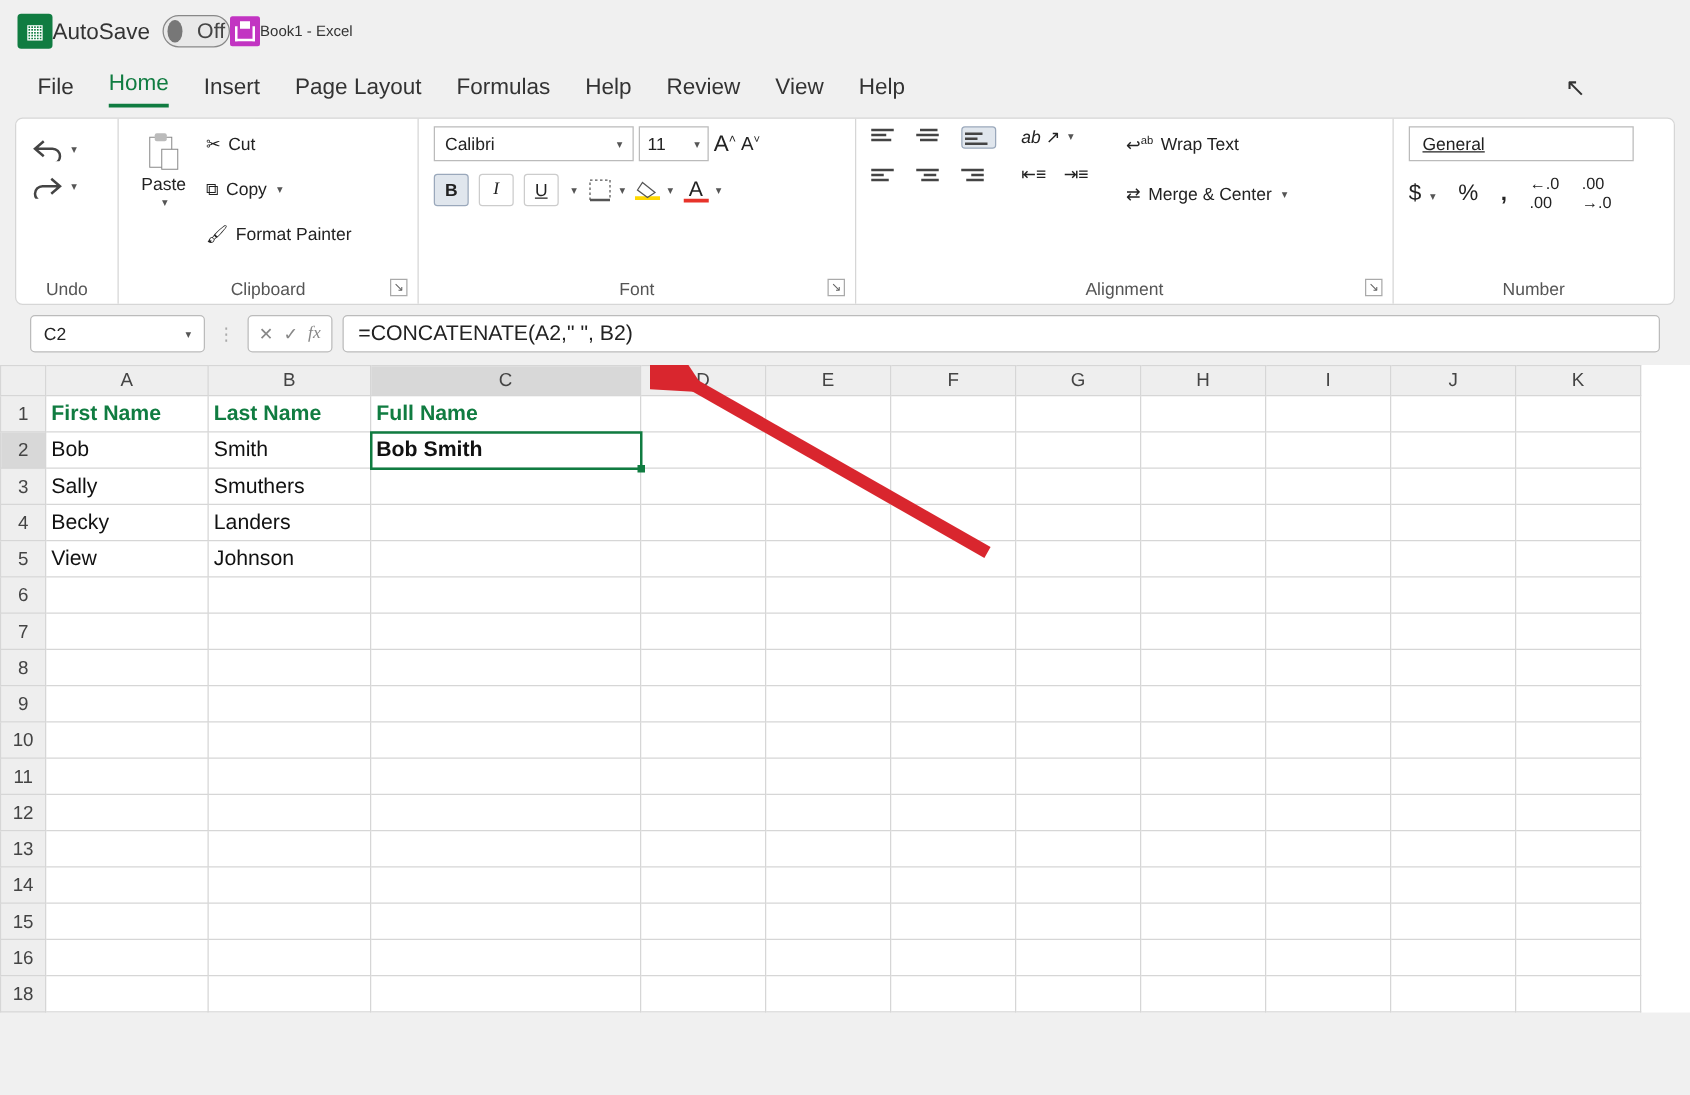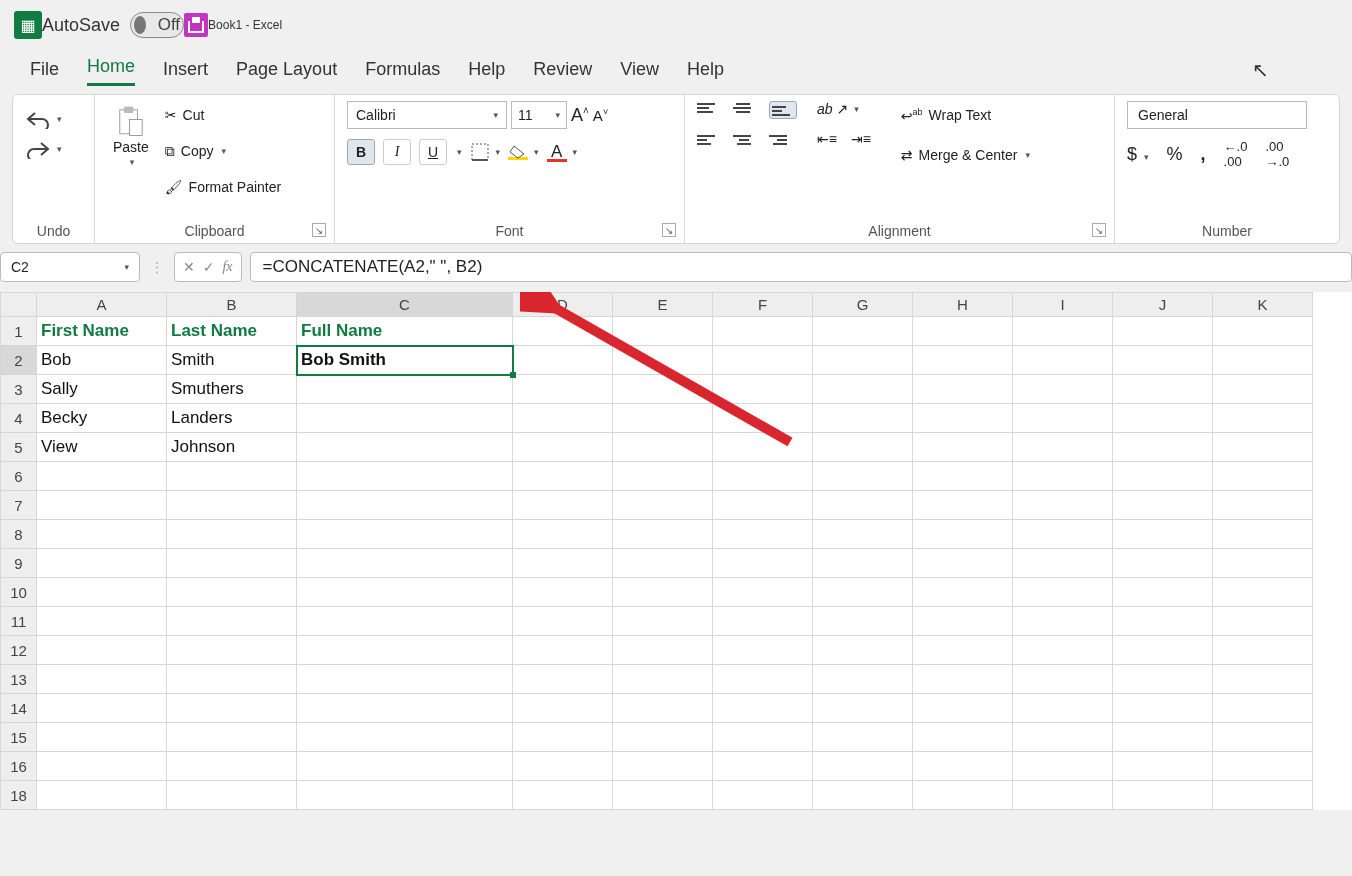--- a/index.html
+++ b/index.html
@@ -44,24 +44,24 @@
   
   .font-name-box { width:160px; height:28px; border:1px solid #bbb; display:flex; align-items:center; padding:0 8px; background:#fff; justify-content:space-between;}
   .font-size-box { width:56px; height:28px; border:1px solid #bbb; display:flex; align-items:center; padding:0 6px; background:#fff; justify-content:space-between;}
   
   .align-icon { width:22px; height:18px; display:inline-block; }
   .align-icon span{ display:block; height:2px; background:#444; margin:2px 0;}
   
   .underline-bar { height:3px; background:#e7332a; width:20px; margin-top:-3px;}
   .underline-bar.y { background:#ffd800;}
   
-  .nf-box { border:1px solid #bbb; height:28px; display:flex; align-items:center; padding:0 10px; background:#fff; min-width:180px;}
-  
-  
-  .fx-row { display:flex; align-items:center; padding:4px 0; gap:8px; margin-top:4px;}
+  .nf-box { border:1px solid #bbb; height:28px; display:flex; align-items:center; padding:0 10px; background:#fff; min-width:180px;text-decoration:underline;}
+  
+  
+  .fx-row { display:flex; align-items:center; padding:4px 24px; gap:8px; margin-top:4px;}
   .name-box { width:140px; height:30px; border:1px solid #bbb; background:#fff; display:flex; align-items:center; padding:0 10px; justify-content:space-between; border-radius:4px;}
   .sep-dots{ color:#aaa; padding:0 2px;}
   .fx-btns { display:flex; align-items:center; gap:8px; border:1px solid #bbb; background:#fff; height:30px; padding:0 8px; border-radius:4px;}
   .fx-btns span{ color:#888; cursor:pointer;}
   .fx-label{ font-style:italic; color:#555; font-family:"Times New Roman",serif;}
   .formula-bar { flex:1; height:30px; border:1px solid #bbb; background:#fff; display:flex; align-items:center; padding:0 12px; border-radius:4px; font-size:17px;}
   
   
   .grid-wrap { position:relative; margin-top:6px; background:#fff;}
   table.grid { border-collapse:collapse; table-layout:fixed;}

